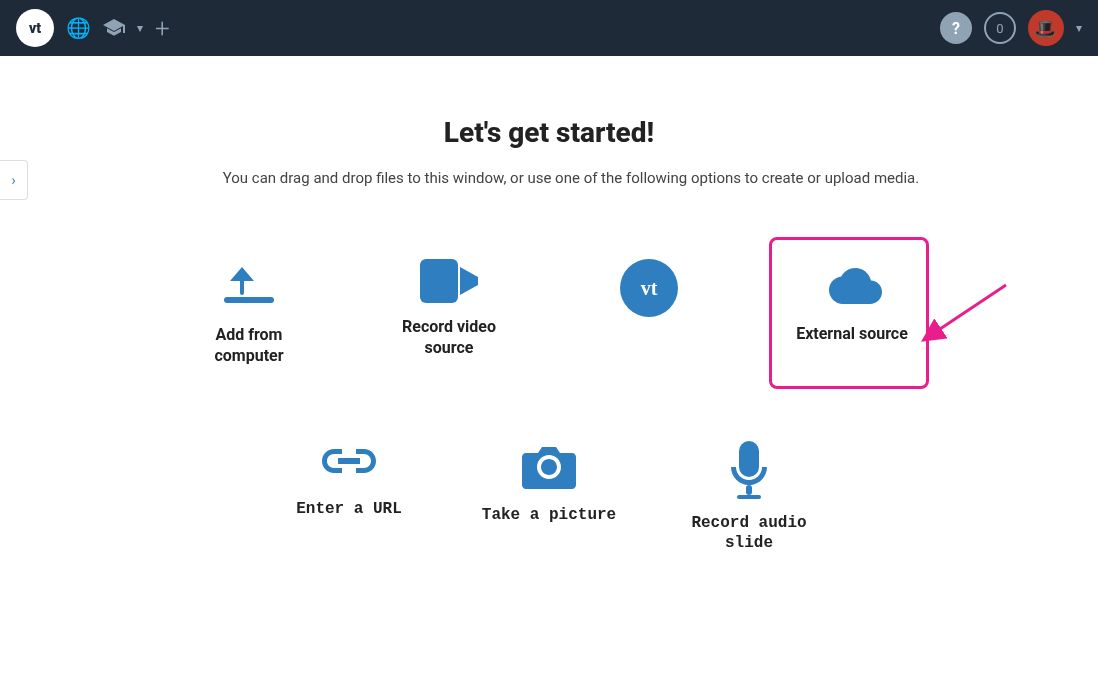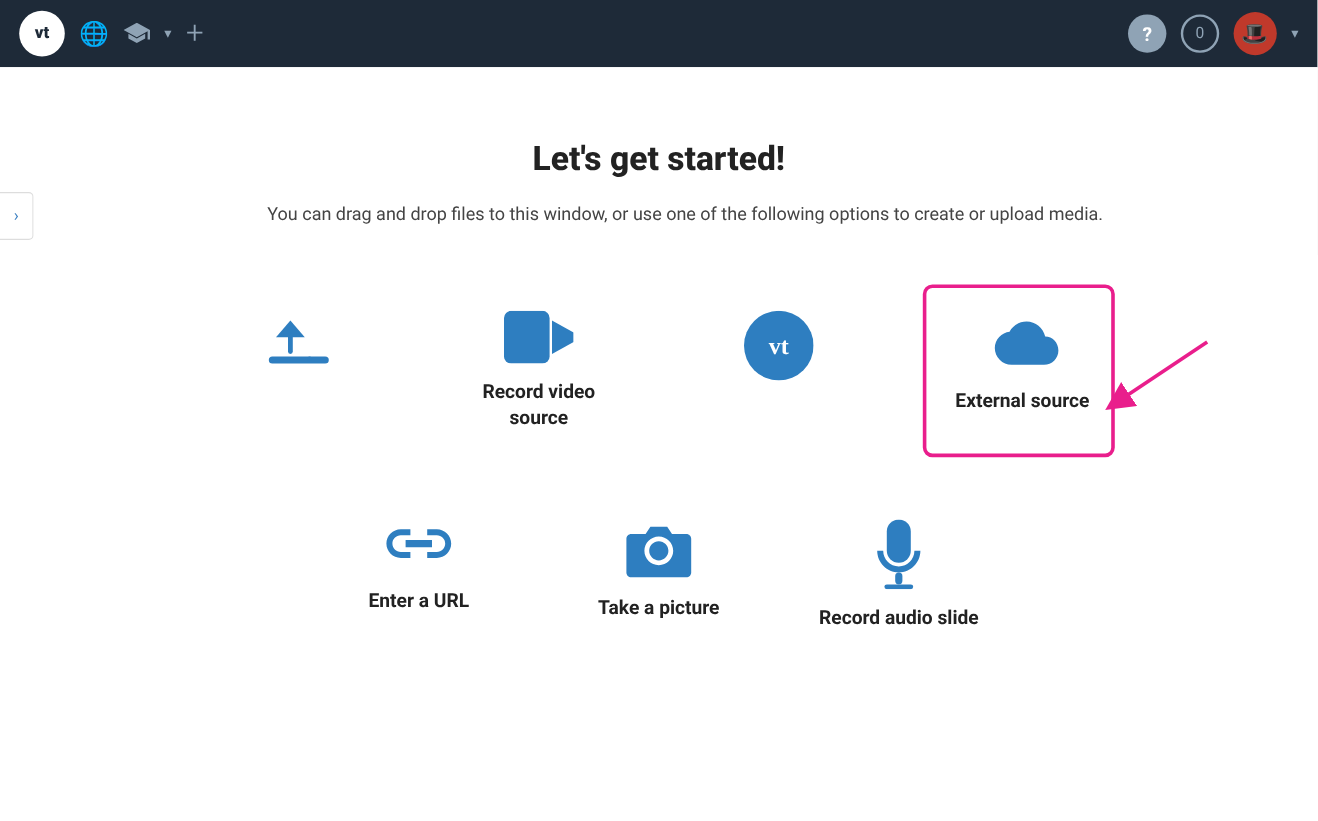--- a/index.html
+++ b/index.html
@@ -155,20 +155,21 @@
       pointer-events: none;
     }
 
     
     .options-grid-row2 {
       display: grid;
       grid-template-columns: repeat(3, 160px);
       gap: 16px 40px;
       justify-content: center;
       margin-top: 30px;
+      font-family: Liberation Mono, monospace;
     }
   </style>
 </head>
 <body>
 
 <header class="header">
   <div class="header-logo">vt</div>
   <div class="header-icon">🌐</div>
   <div class="header-icon">
     <svg width="22" height="18" viewBox="0 0 22 18" fill="#8fa3b5" xmlns="http://www.w3.org/2000/svg">
@@ -194,20 +195,21 @@
 
     <div class="option-card">
       <div class="option-icon">
         <svg width="58" height="52" viewBox="0 0 58 52" xmlns="http://www.w3.org/2000/svg" fill="#2e7ec0">
           <rect x="4" y="38" width="50" height="6" rx="3"></rect>
           <rect x="20" y="12" width="4" height="24" rx="2"></rect>
           <polygon points="10,22 22,8 34,22"></polygon>
           <rect x="36" y="38" width="4" height="4" rx="2" fill="#2e7ec0"></rect>
         </svg>
       </div>
+      <div class="option-label">Add from computer</div>
     </div>
 
     <div class="option-card">
       <div class="option-icon">
         <svg width="58" height="44" viewBox="0 0 58 44" xmlns="http://www.w3.org/2000/svg" fill="#2e7ec0">
           <rect x="0" y="0" width="38" height="44" rx="6"></rect>
           <polygon points="40,8 58,18 58,26 40,36" fill="#2e7ec0"></polygon>
         </svg>
       </div>
       <div class="option-label">Record video source</div>

